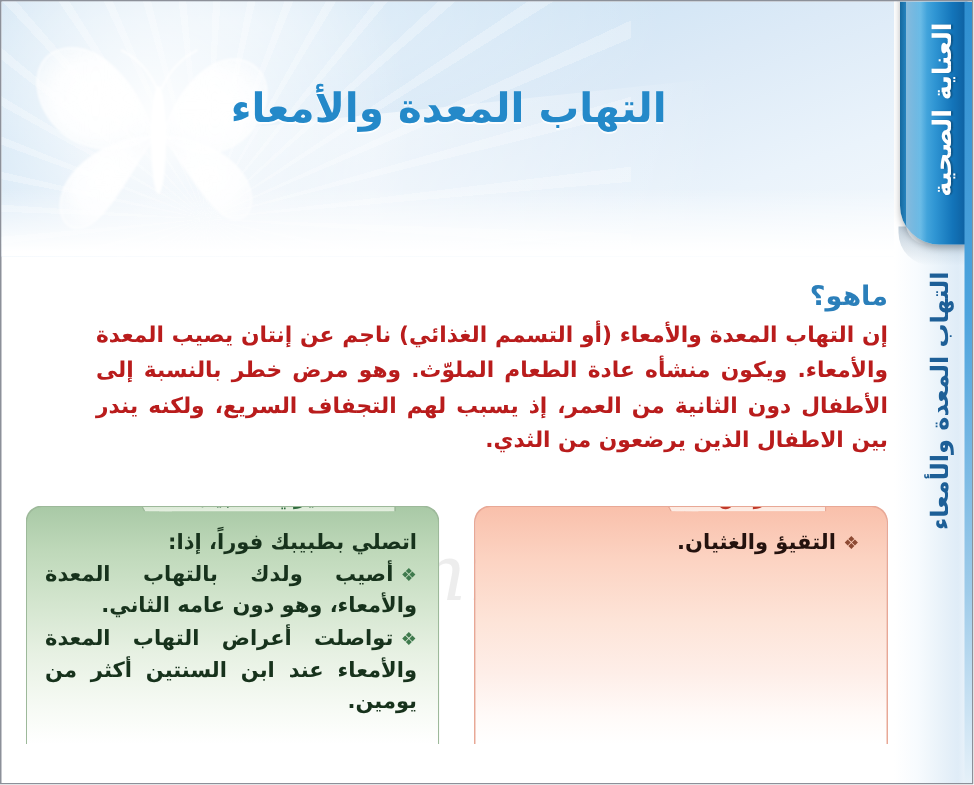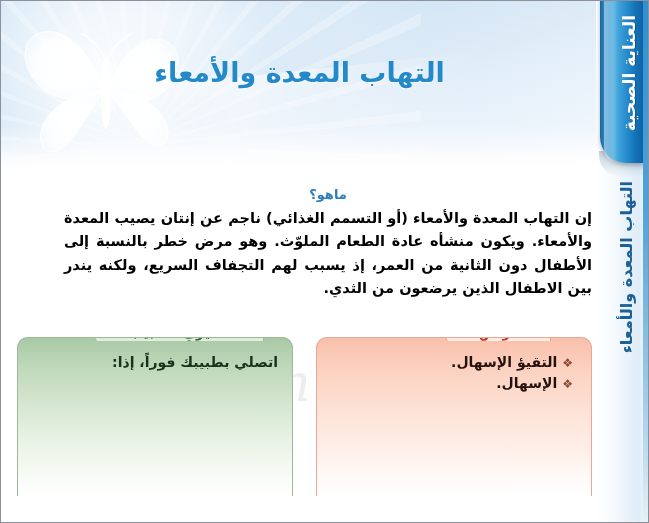--- a/index.html
+++ b/index.html
@@ -150,30 +150,30 @@
   
   .intro {
     position: absolute;
     top: 186px;
     right: 56px;
     width: 528px;
     direction: rtl;
     text-align: justify;
   }
   .intro-heading {
-    font-size: 13px;
+    font-size: 18px;
     font-weight: bold;
     color: #2b7fba;
     margin: 0 0 5px 0;
-    text-align: center;
+    text-align: right;
   }
   .intro-body {
     font-size: 14.5px;
     font-weight: bold;
-    color: #000000;
+    color: #b91c1c;
     line-height: 1.62;
     margin: 0;
     text-align: justify;
   }
 
   
   .panel {
     position: absolute;
     top: 336px;
     width: 276px;
@@ -347,35 +347,40 @@
   </div>
 
   <div class="watermark">love2smile.com</div>
 
   <div class="panel" id="symptoms-panel">
     <div class="panel-inner">
       <div class="panel-tab">الأعراض</div>
       <div class="panel-body">
         <ul class="panel-list">
           <li class="panel-li">
-            <span class="bullet">❖</span><span>التقيؤ الإسهال.</span>
-          </li>
-          <li class="panel-li">
-            <span class="bullet">❖</span><span>الإسهال.</span>
+            <span class="bullet">❖</span><span>التقيؤ والغثيان.</span>
           </li>
         </ul>
       </div>
     </div>
   </div>
 
   <div class="panel" id="consult-panel">
     <div class="panel-inner">
       <div class="panel-tab">استشيري الطبيب</div>
       <div class="panel-body">
         <p class="lead">اتصلي بطبيبك فوراً، إذا:</p>
+        <ul class="panel-list">
+          <li class="panel-li">
+            <span class="bullet">❖</span><span>أصيب ولدك بالتهاب المعدة والأمعاء، وهو دون عامه الثاني.</span>
+          </li>
+          <li class="panel-li">
+            <span class="bullet">❖</span><span>تواصلت أعراض التهاب المعدة والأمعاء عند ابن السنتين أكثر من يومين.</span>
+          </li>
+        </ul>
       </div>
     </div>
   </div>
 
   <div class="rail">
     <div class="rail-tab-shadow"></div>
     <div class="rail-tab">
       <div class="rail-tab-gloss"></div>
     </div>
     <div class="vtext rail-title-1">العناية الصحية</div>

